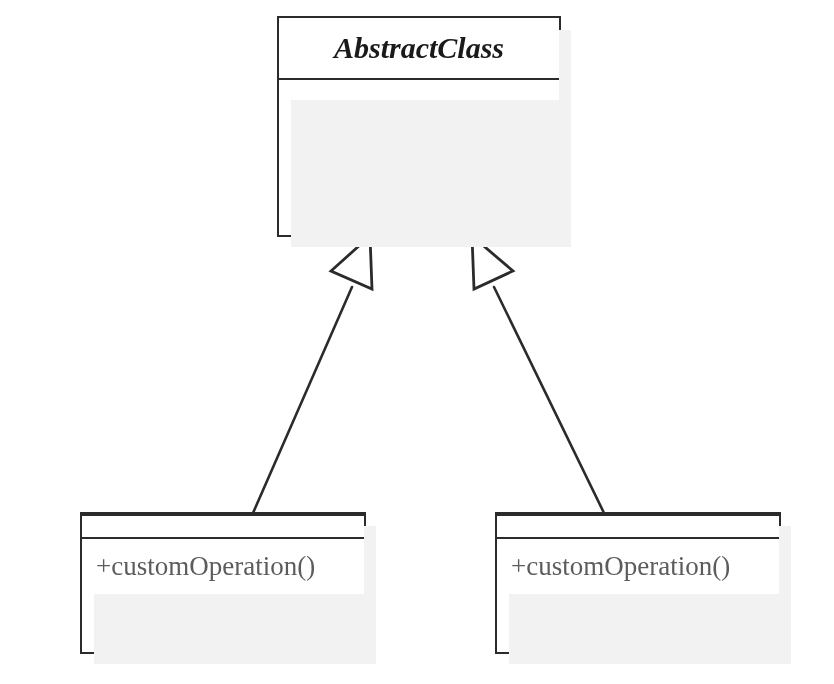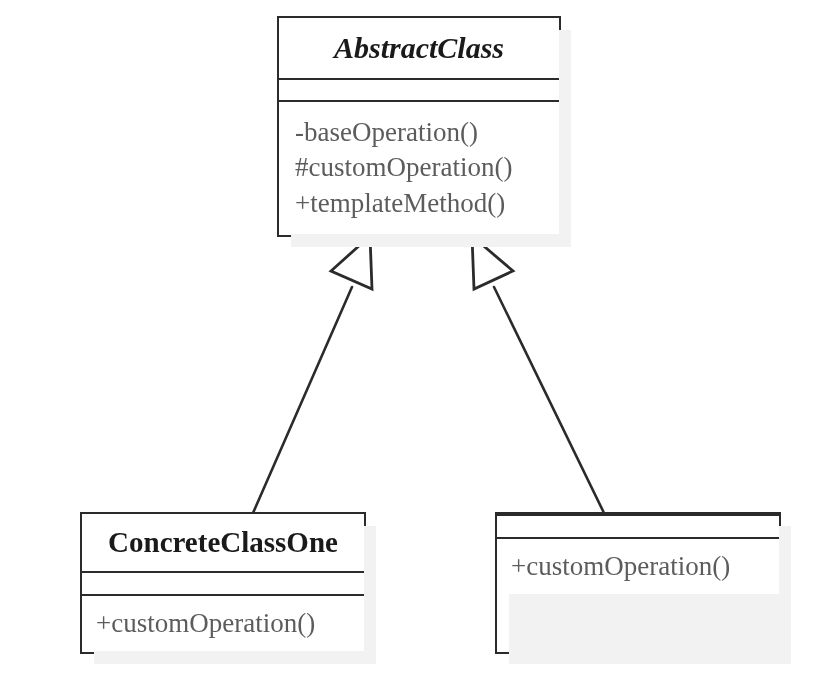--- a/index.html
+++ b/index.html
@@ -136,33 +136,25 @@
 
   <div class="uml-class" id="abstract-class-box">
     <div class="shadow-plate"></div>
 
     <div class="compartment name-compartment">
       <span class="class-name abstract-name">AbstractClass</span>
     </div>
 
     <div class="compartment attr-compartment"></div>
 
-    <div class="compartment op-compartment">
-      <div class="operation-row">-baseOperation()</div>
-      <div class="operation-row">#customOperation()</div>
-      <div class="operation-row">+templateMethod()</div>
-    </div>
   </div>
 
   <div class="uml-class" id="concrete-class-one-box">
     <div class="shadow-plate"></div>
 
-    <div class="compartment name-compartment">
-      <span class="class-name concrete-name">ConcreteClassOne</span>
-    </div>
 
     <div class="compartment attr-compartment"></div>
 
     <div class="compartment op-compartment">
       <div class="operation-row">+customOperation()</div>
     </div>
   </div>
 
   <div class="uml-class" id="concrete-class-two-box">
     <div class="shadow-plate"></div>

